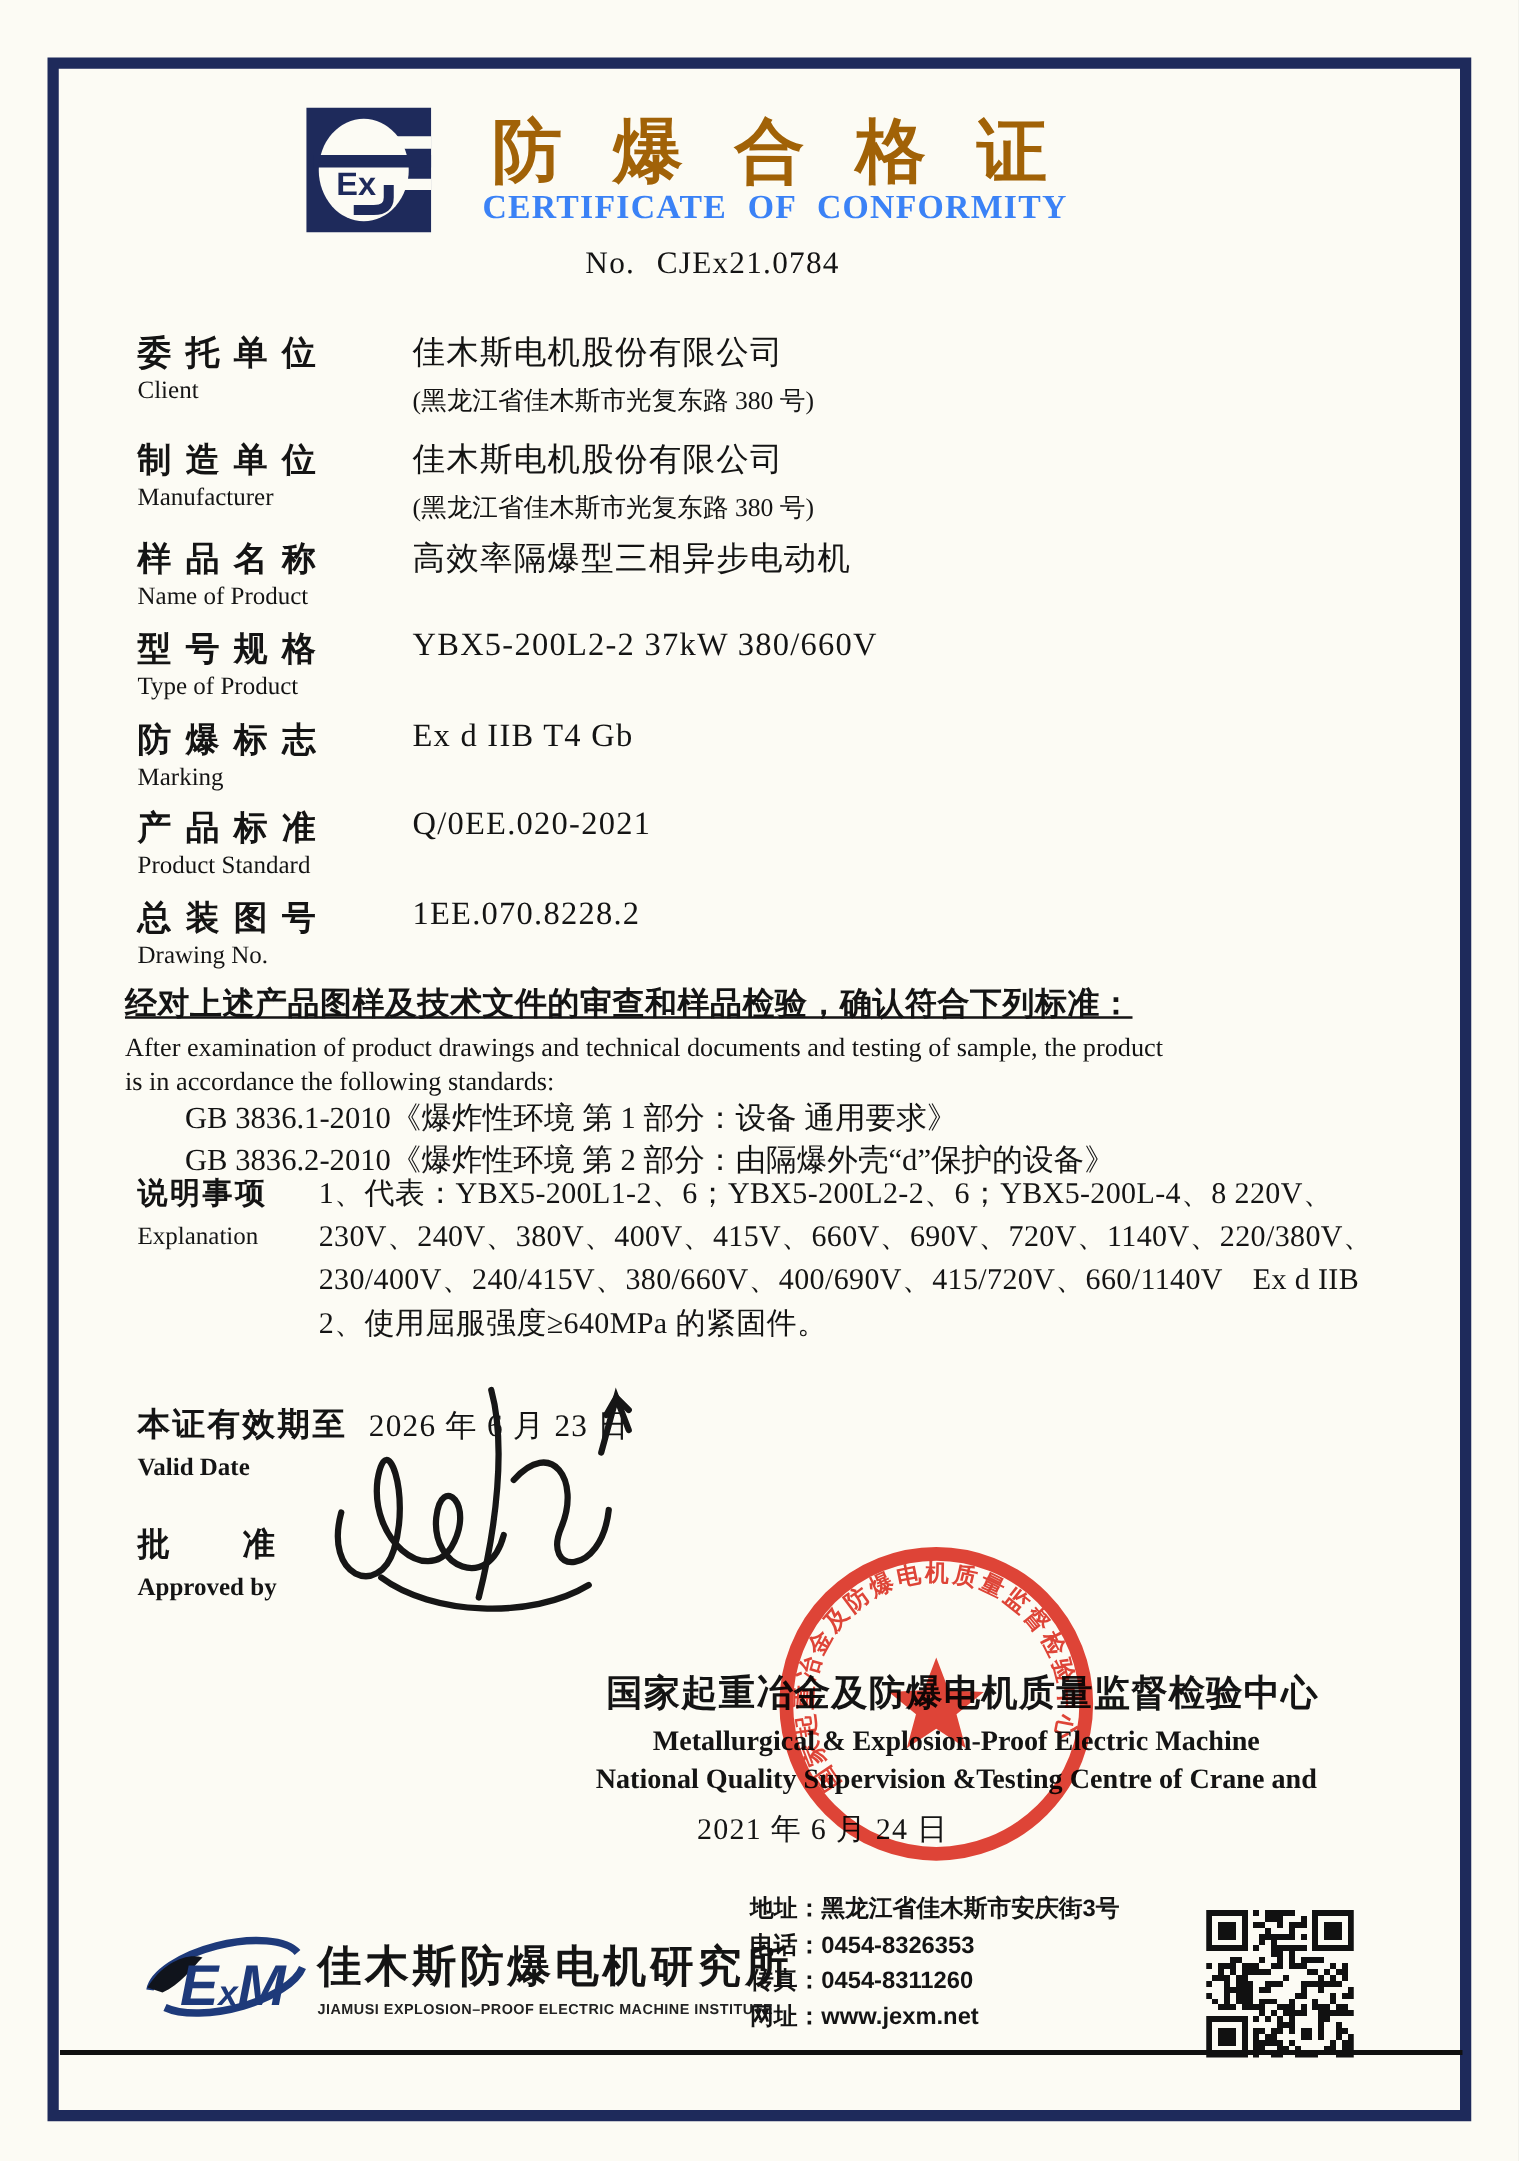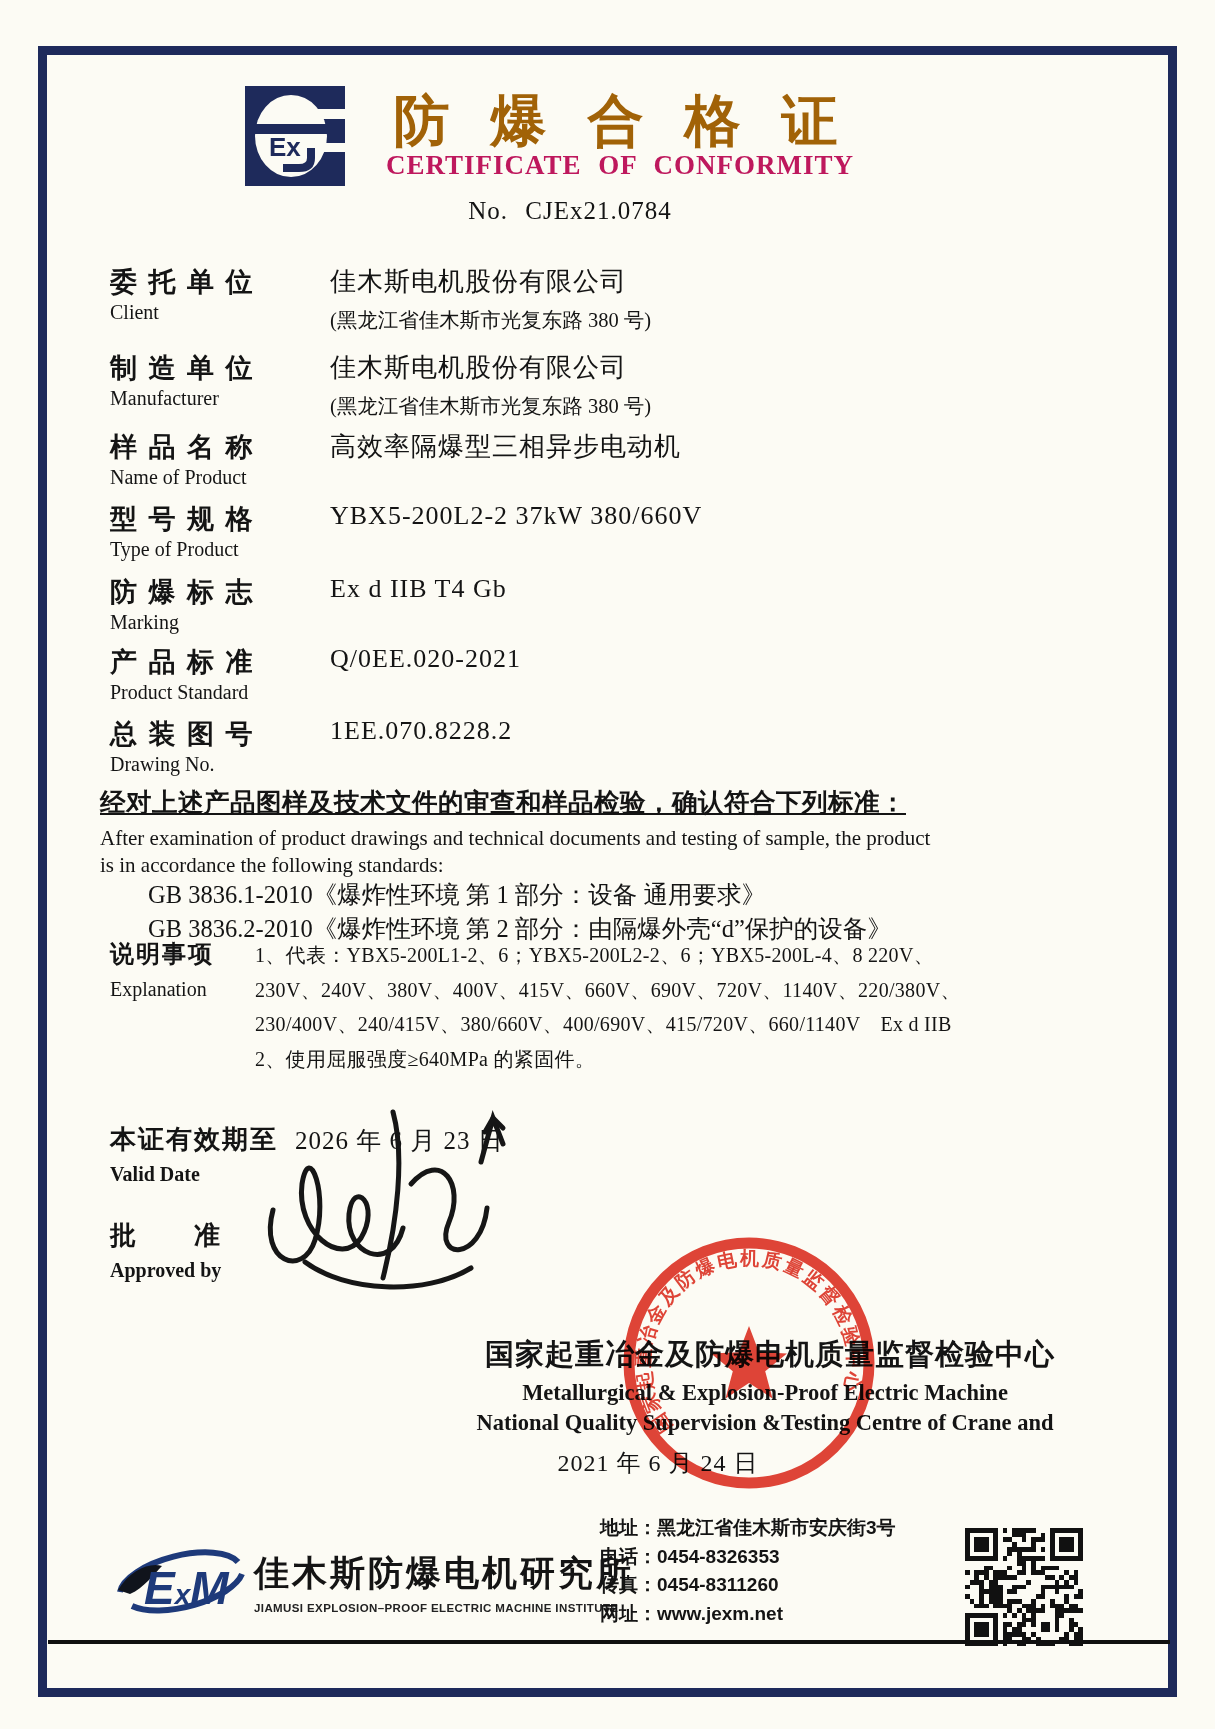--- a/index.html
+++ b/index.html
@@ -8,21 +8,21 @@
     background:#fcfbf4;overflow:hidden;
     font-family:"Liberation Serif","DejaVu Serif",serif;color:#141414;
   }
   .frame{position:absolute;left:38px;top:46px;right:38px;bottom:32px;
     border:9px solid #1e2a5b;pointer-events:none;}
   
   .exlogo{position:absolute;left:245px;top:86px;width:100px;height:100px;}
   .title-cn{position:absolute;left:360px;top:84px;width:520px;text-align:center;
     font-size:56px;font-weight:bold;color:#a16207;letter-spacing:9px;word-spacing:9px;}
   .title-en{position:absolute;left:330px;top:150px;width:580px;text-align:center;
-    font-size:27px;font-weight:bold;color:#be185d;letter-spacing:1px;word-spacing:9px;}
+    font-size:27px;font-weight:bold;color:#3b82f6;letter-spacing:1px;word-spacing:9px;}
   .cert-no{position:absolute;left:320px;top:197px;width:500px;text-align:center;
     font-size:25px;letter-spacing:1px;word-spacing:10px;}
   
   .fields{position:absolute;left:110px;top:248px;right:80px;padding-top:16px;}
   .frow{display:flex;}
   .frow .lab{width:220px;flex:none;}
   .lab .zh{font-size:27px;font-weight:bold;letter-spacing:2px;
     font-family:"Liberation Sans","DejaVu Sans",sans-serif;}
   .lab .en{font-size:20px;margin-top:1px;}
   .val .v1{font-size:26px;letter-spacing:1px;}
@@ -32,21 +32,21 @@
   .statement .szh{font-size:25.5px;font-weight:bold;letter-spacing:.5px;
     font-family:"Liberation Sans","DejaVu Sans",sans-serif;text-decoration:underline;}
   .statement .sen{font-size:21px;line-height:26.5px;margin-top:5px;}
   .statement .gb{font-size:24.5px;line-height:33.5px;padding-left:48px;margin-top:0;}
   
   .expl{position:absolute;left:110px;top:938px;right:65px;display:flex;}
   .expl .lab{width:145px;flex:none;}
   .expl .lab .zh{font-size:24px;font-weight:bold;
     font-family:"Liberation Sans","DejaVu Sans",sans-serif;}
   .expl .lab .en{font-size:20px;margin-top:8px;}
-  .expl .lines{font-size:20px;line-height:34.5px;letter-spacing:.3px;}
+  .expl .lines{font-size:24px;line-height:34.5px;letter-spacing:.3px;}
   
   .valid{position:absolute;left:110px;top:1122px;display:flex;}
   .valid .lab{width:185px;flex:none;}
   .valid .zh,.appr .zh{font-size:26px;font-weight:bold;
     font-family:"Liberation Sans","DejaVu Sans",sans-serif;}
   .valid .en,.appr .en{font-size:20px;font-weight:bold;margin-top:6px;}
   .valid .vval{font-size:25px;padding-top:2px;letter-spacing:1px;}
   .appr{position:absolute;left:110px;top:1218px;}
   .appr .zh{letter-spacing:2px;}
   .sig{position:absolute;left:245px;top:1092px;width:300px;height:225px;}

